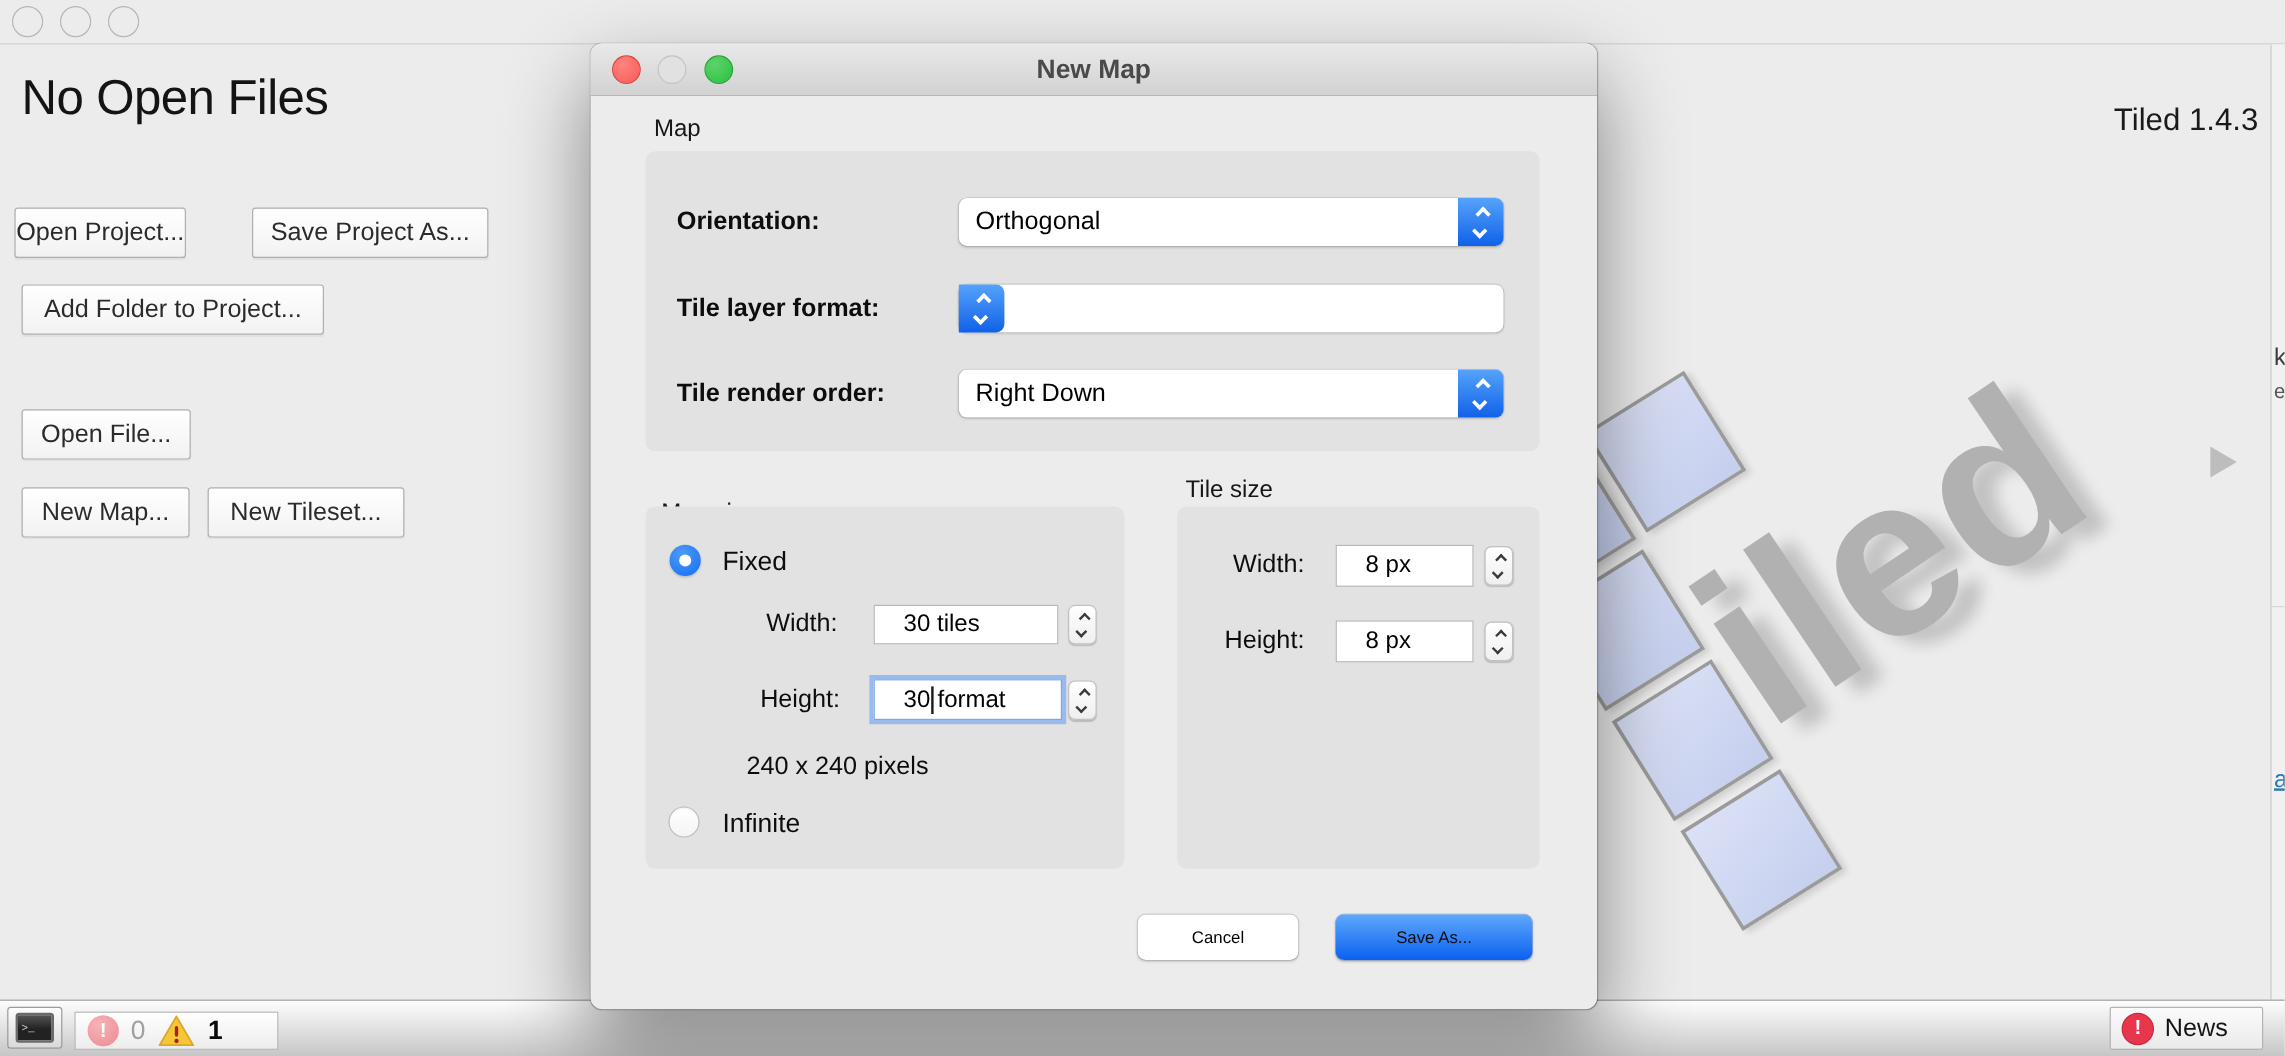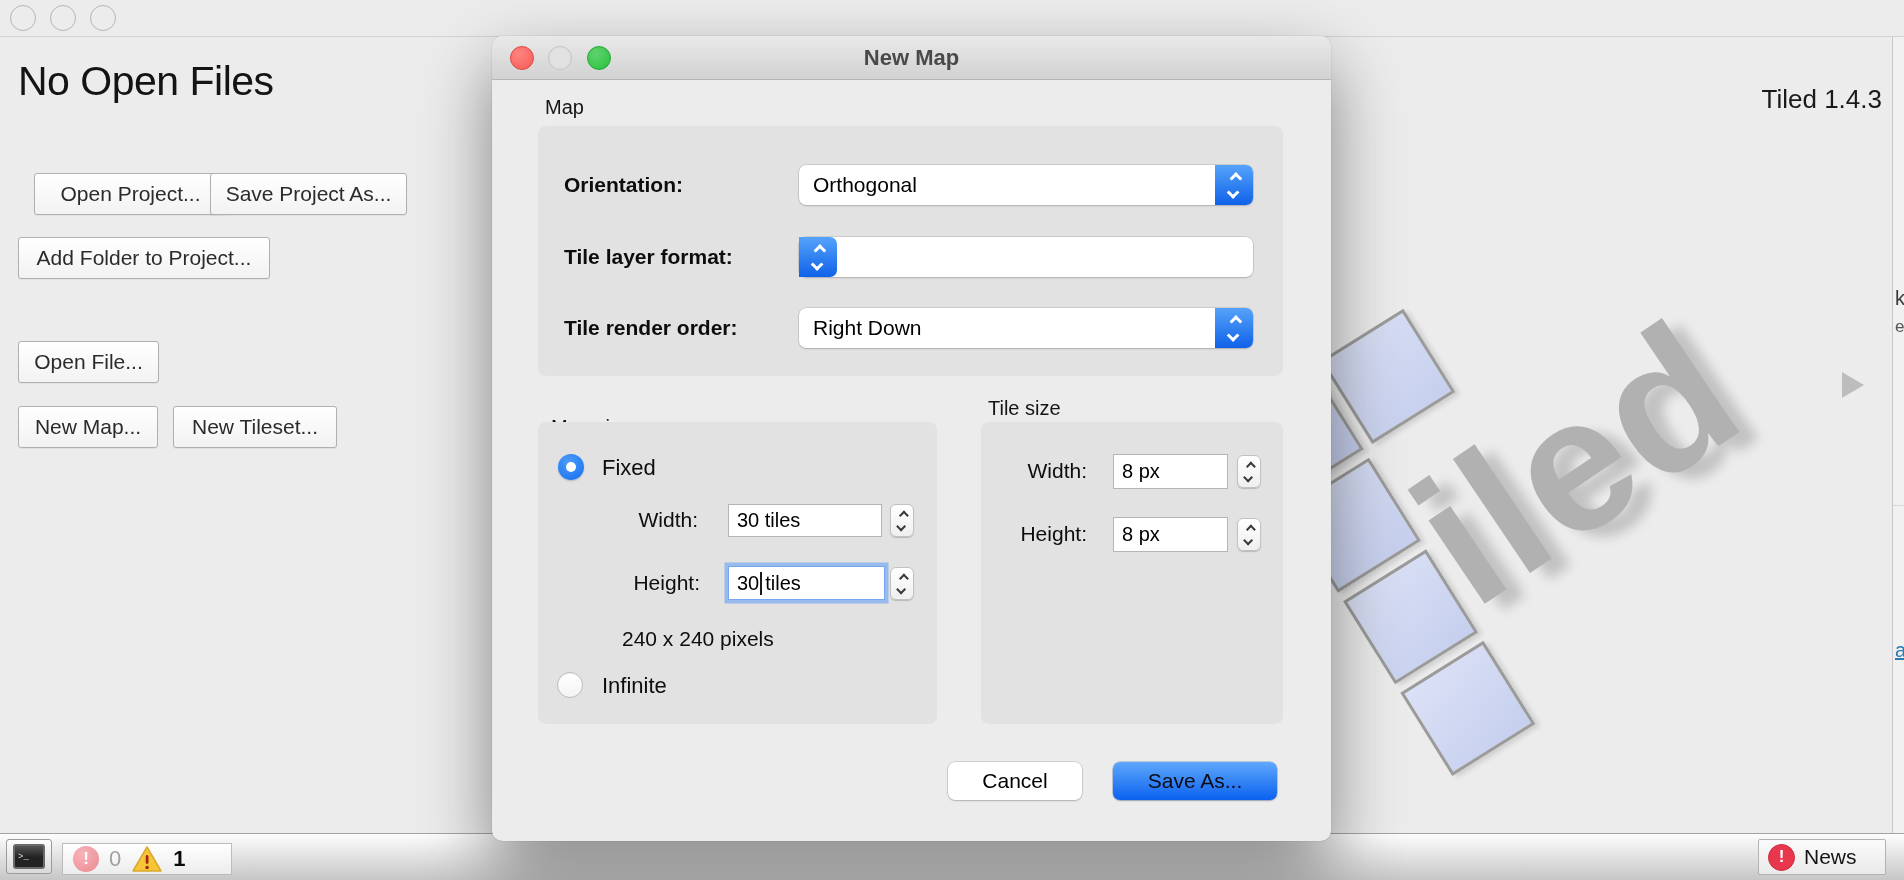--- a/index.html
+++ b/index.html
@@ -90,62 +90,62 @@
   .dval { font-size:21px; color:#000; padding-left:14px; flex:1; }
   .dstep { width:38px; height:40px; border-radius:0 7px 7px 0;
     background:linear-gradient(#55a3fa,#1061e9); display:flex; flex-direction:column;
     align-items:center; justify-content:center; gap:5px; }
   .chv { display:block; width:9px; height:9px; border-style:solid; border-color:#fff; border-width:3px 3px 0 0; }
   .chv.up { transform:rotate(-45deg) translate(1px,1px); }
   .chv.down { transform:rotate(135deg) translate(1px,1px); }
 
   .sslabel { position:absolute; font-size:21px; color:#0d0d0d; text-align:right; }
   .spinbox { position:absolute; background:#fff; border:1px solid #b5b5b5;
-    font-size:20px; color:#000; display:flex; align-items:center; padding-left:8px; }
+    font-size:20px; color:#000; display:flex; align-items:center; padding-left:24px; }
   .spinbox.focused { border:1px solid #76a8f2; box-shadow:0 0 0 3.5px rgba(77,145,245,0.5); }
   .caret { width:2px; height:23px; background:#1b1b1b; margin:0 3px 0 1px; }
   .stepper { position:absolute; width:24px; background:linear-gradient(#ffffff,#efefef);
     border:1px solid #c2c2c2; border-radius:6px; box-shadow:0 1px 1px rgba(0,0,0,0.18);
     display:flex; flex-direction:column; align-items:center; justify-content:center; gap:4px; }
   .chv2 { display:block; width:7px; height:7px; border-style:solid; border-color:#3a3a3a; border-width:2.5px 2.5px 0 0; }
   .chv2.up { transform:rotate(-45deg) translate(1px,1px); }
   .chv2.down { transform:rotate(135deg) translate(1px,1px); }
 
   .radio { position:absolute; width:26px; height:26px; border-radius:50%; }
   .radio.on { background:radial-gradient(circle at 40% 30%,#4b9cf8,#156df2); box-shadow:0 1px 2px rgba(0,0,0,0.2); }
   .radio.on::after { content:""; position:absolute; left:8px; top:8px; width:10px; height:10px;
     border-radius:50%; background:#fff; }
   .radio.off { background:linear-gradient(#ffffff,#f4f4f4); border:1px solid #bdbdbd;
     box-shadow:inset 0 1px 1px rgba(0,0,0,0.05); }
   .radio-lab { position:absolute; font-size:22px; color:#0d0d0d; }
   .pixels { position:absolute; font-size:21px; color:#0d0d0d; }
 
   .dlg-btn { position:absolute; height:38px; border-radius:7px; display:flex;
-    align-items:center; justify-content:center; font-size:21px; }
+    align-items:center; justify-content:center; font-size:14px; }
   .btn-cancel { left:456px; top:726px; width:134px; background:#ffffff; color:#000;
     box-shadow:0 0 0 0.5px rgba(0,0,0,0.22),0 1px 2px rgba(0,0,0,0.15); }
   .btn-save { left:621px; top:726px; width:164px;
     background:linear-gradient(#5fa8fc,#0b61ef); color:#0c0c14;
     box-shadow:0 0 0 0.5px rgba(9,64,160,0.4),0 1px 2px rgba(0,0,0,0.2); }
 </style>
 </head>
 <body>
 
 <div class="stage">
 
   <div class="main-titlebar">
     <div class="tl-ghost" style="left:10px"></div>
     <div class="tl-ghost" style="left:50px"></div>
     <div class="tl-ghost" style="left:90px"></div>
   </div>
 
   <div class="heading">No Open Files</div>
   <div class="version">Tiled 1.4.3</div>
 
-  <div class="qbtn" style="left:34px;top:173px;width:193px;height:42px">Open Project...</div>
+  <div class="qbtn" style="left:12px;top:173px;width:143px;height:42px">Open Project...</div>
   <div class="qbtn" style="left:210px;top:173px;width:197px;height:42px">Save Project As...</div>
   <div class="qbtn" style="left:18px;top:237px;width:252px;height:42px">Add Folder to Project...</div>
   <div class="qbtn" style="left:18px;top:341px;width:141px;height:42px">Open File...</div>
   <div class="qbtn" style="left:18px;top:406px;width:140px;height:42px">New Map...</div>
   <div class="qbtn" style="left:173px;top:406px;width:164px;height:42px">New Tileset...</div>
 
   <div class="tileT">
     <div class="tile" style="left:0;top:0"></div>
     <div class="tile" style="left:108px;top:0"></div>
     <div class="tile" style="left:216px;top:0"></div>
@@ -232,21 +232,21 @@
     </div>
     <div class="stepper" style="left:398px;top:468px;height:33px">
       <i class="chv2 up"></i>
         <i class="chv2 down"></i>
     </div>
 
     <span class="sslabel" style="left:96px;top:535px;width:112px">Height:</span>
     <div class="spinbox focused" style="left:236px;top:530px;width:157px;height:34px">
       <span>30</span>
       <span class="caret"></span>
-      <span>tiles</span>
+      <span>format</span>
     </div>
     <div class="stepper" style="left:398px;top:531px;height:33px">
       <i class="chv2 up"></i>
         <i class="chv2 down"></i>
     </div>
 
     <div class="pixels" style="left:130px;top:591px">240 x 240 pixels</div>
 
     <div class="radio off" style="left:65px;top:636px"></div>
     <div class="radio-lab" style="left:110px;top:637px">Infinite</div>

